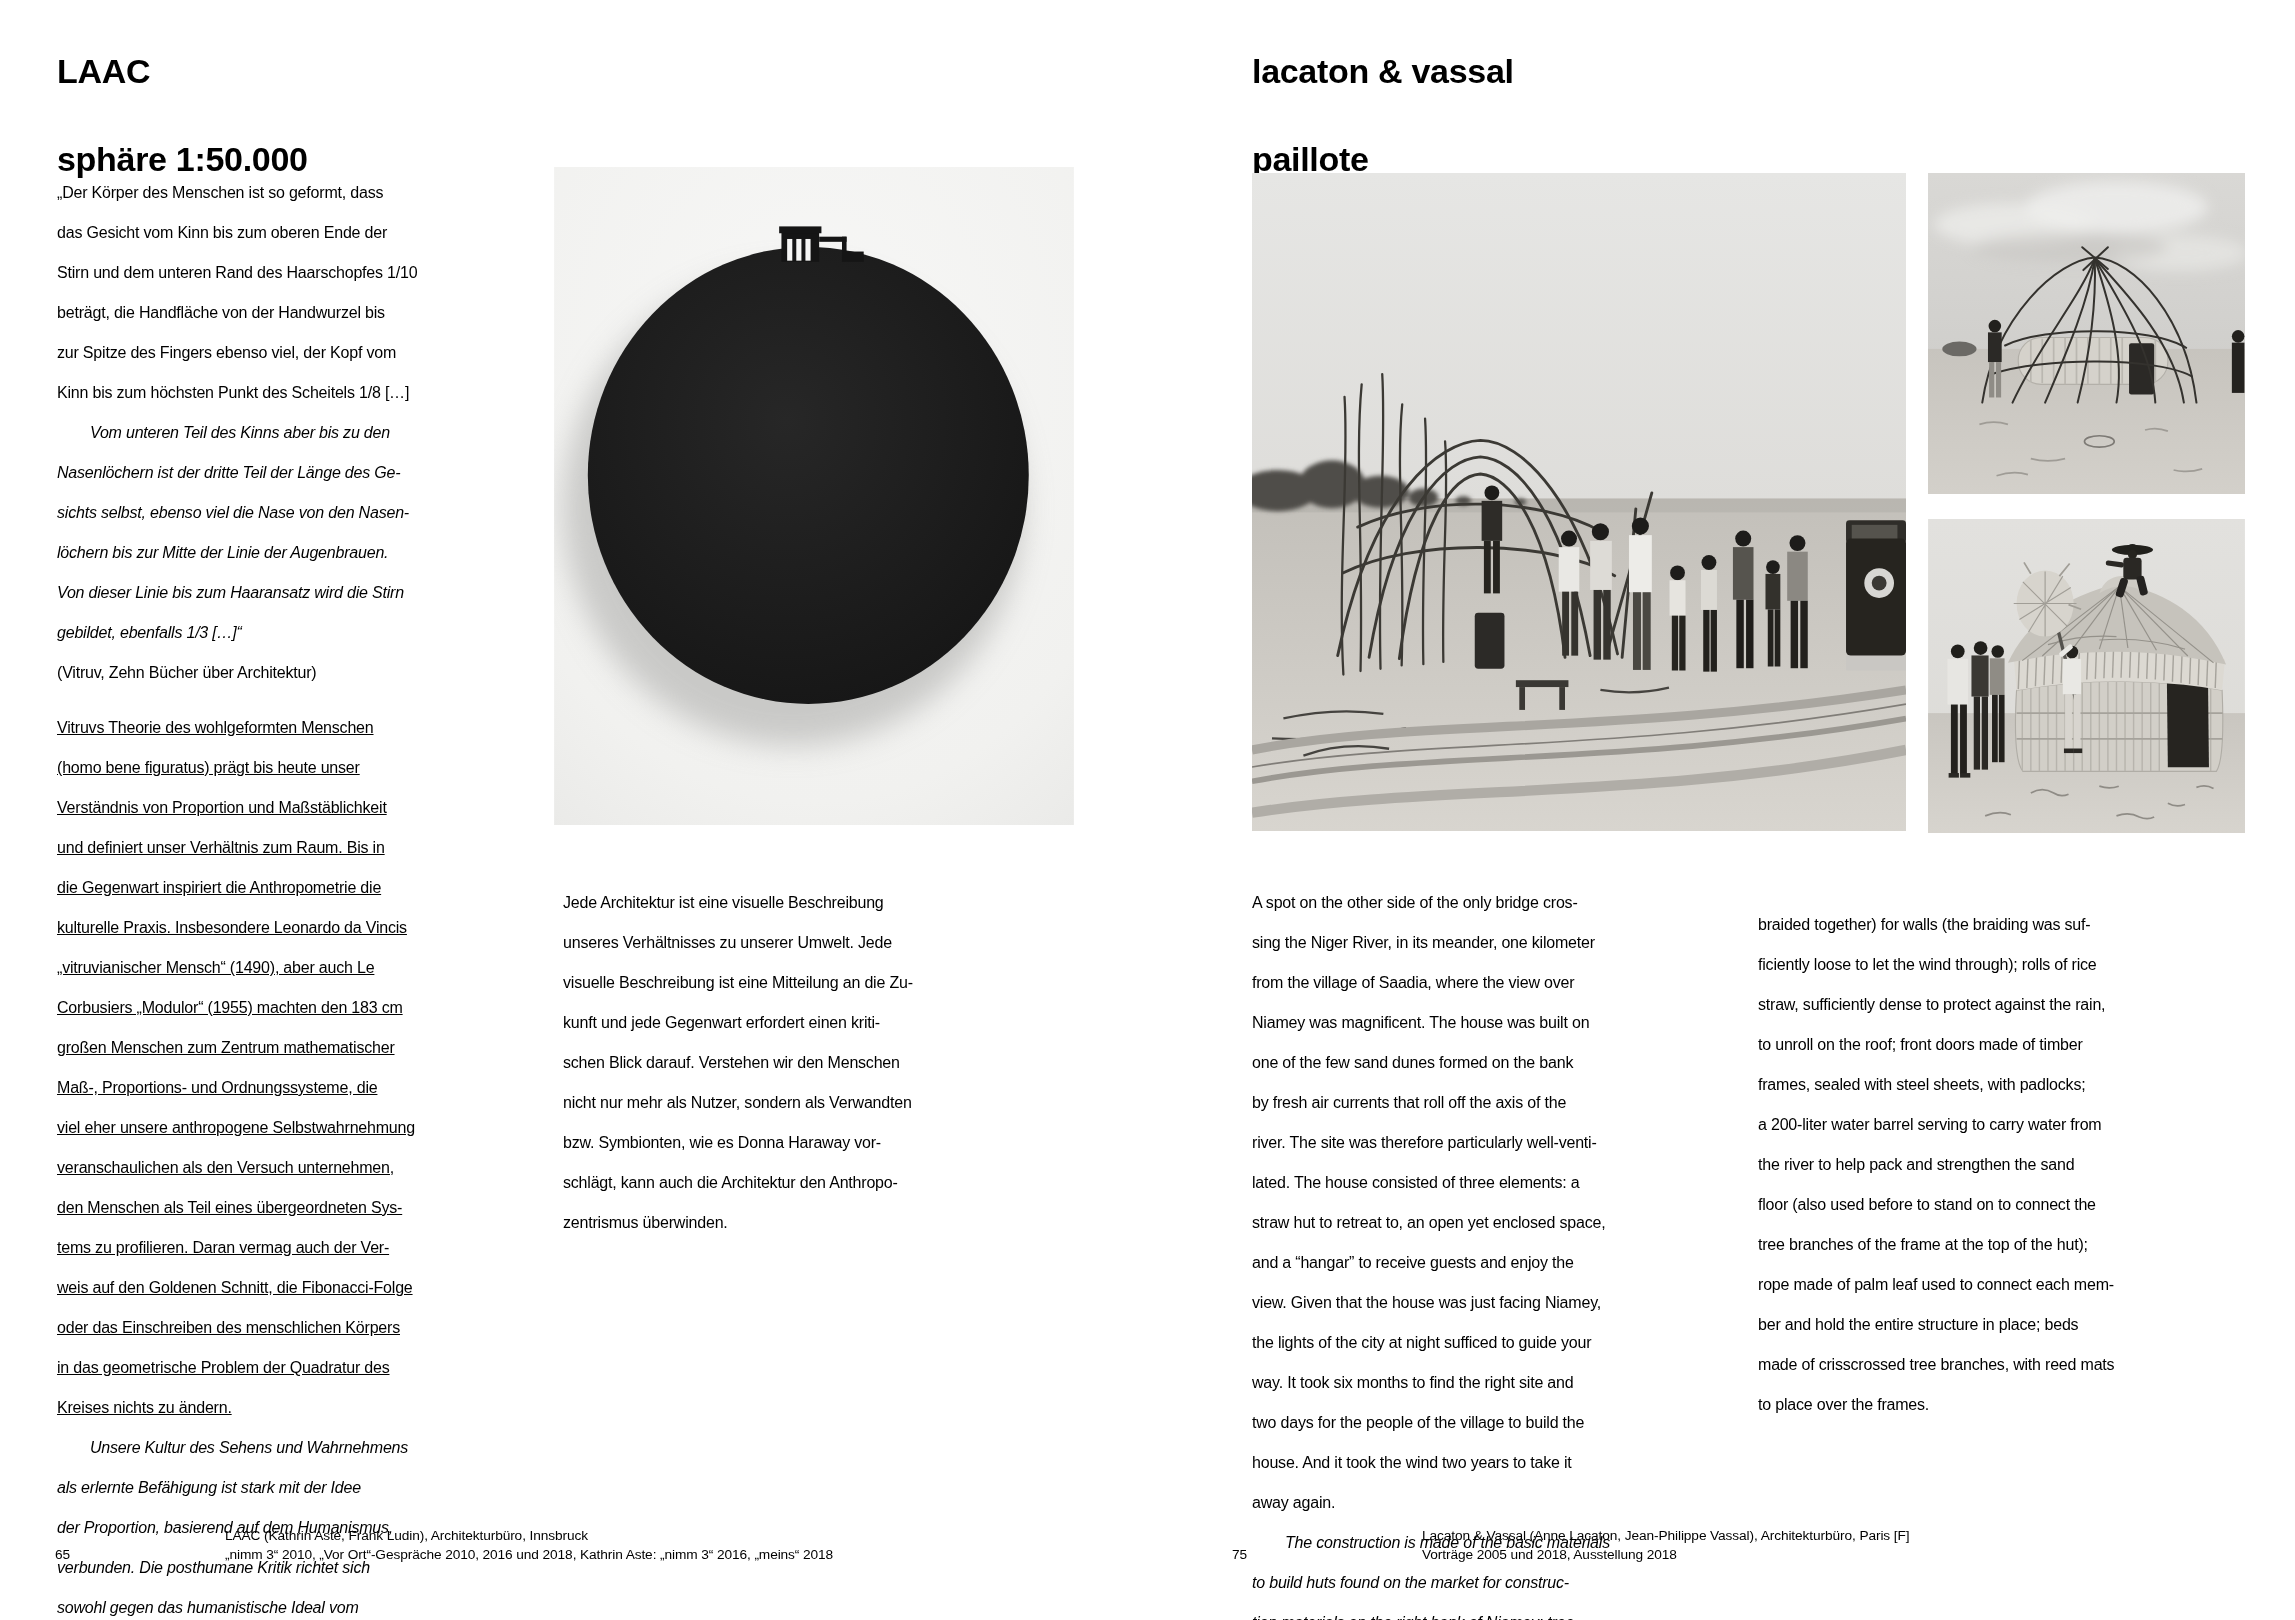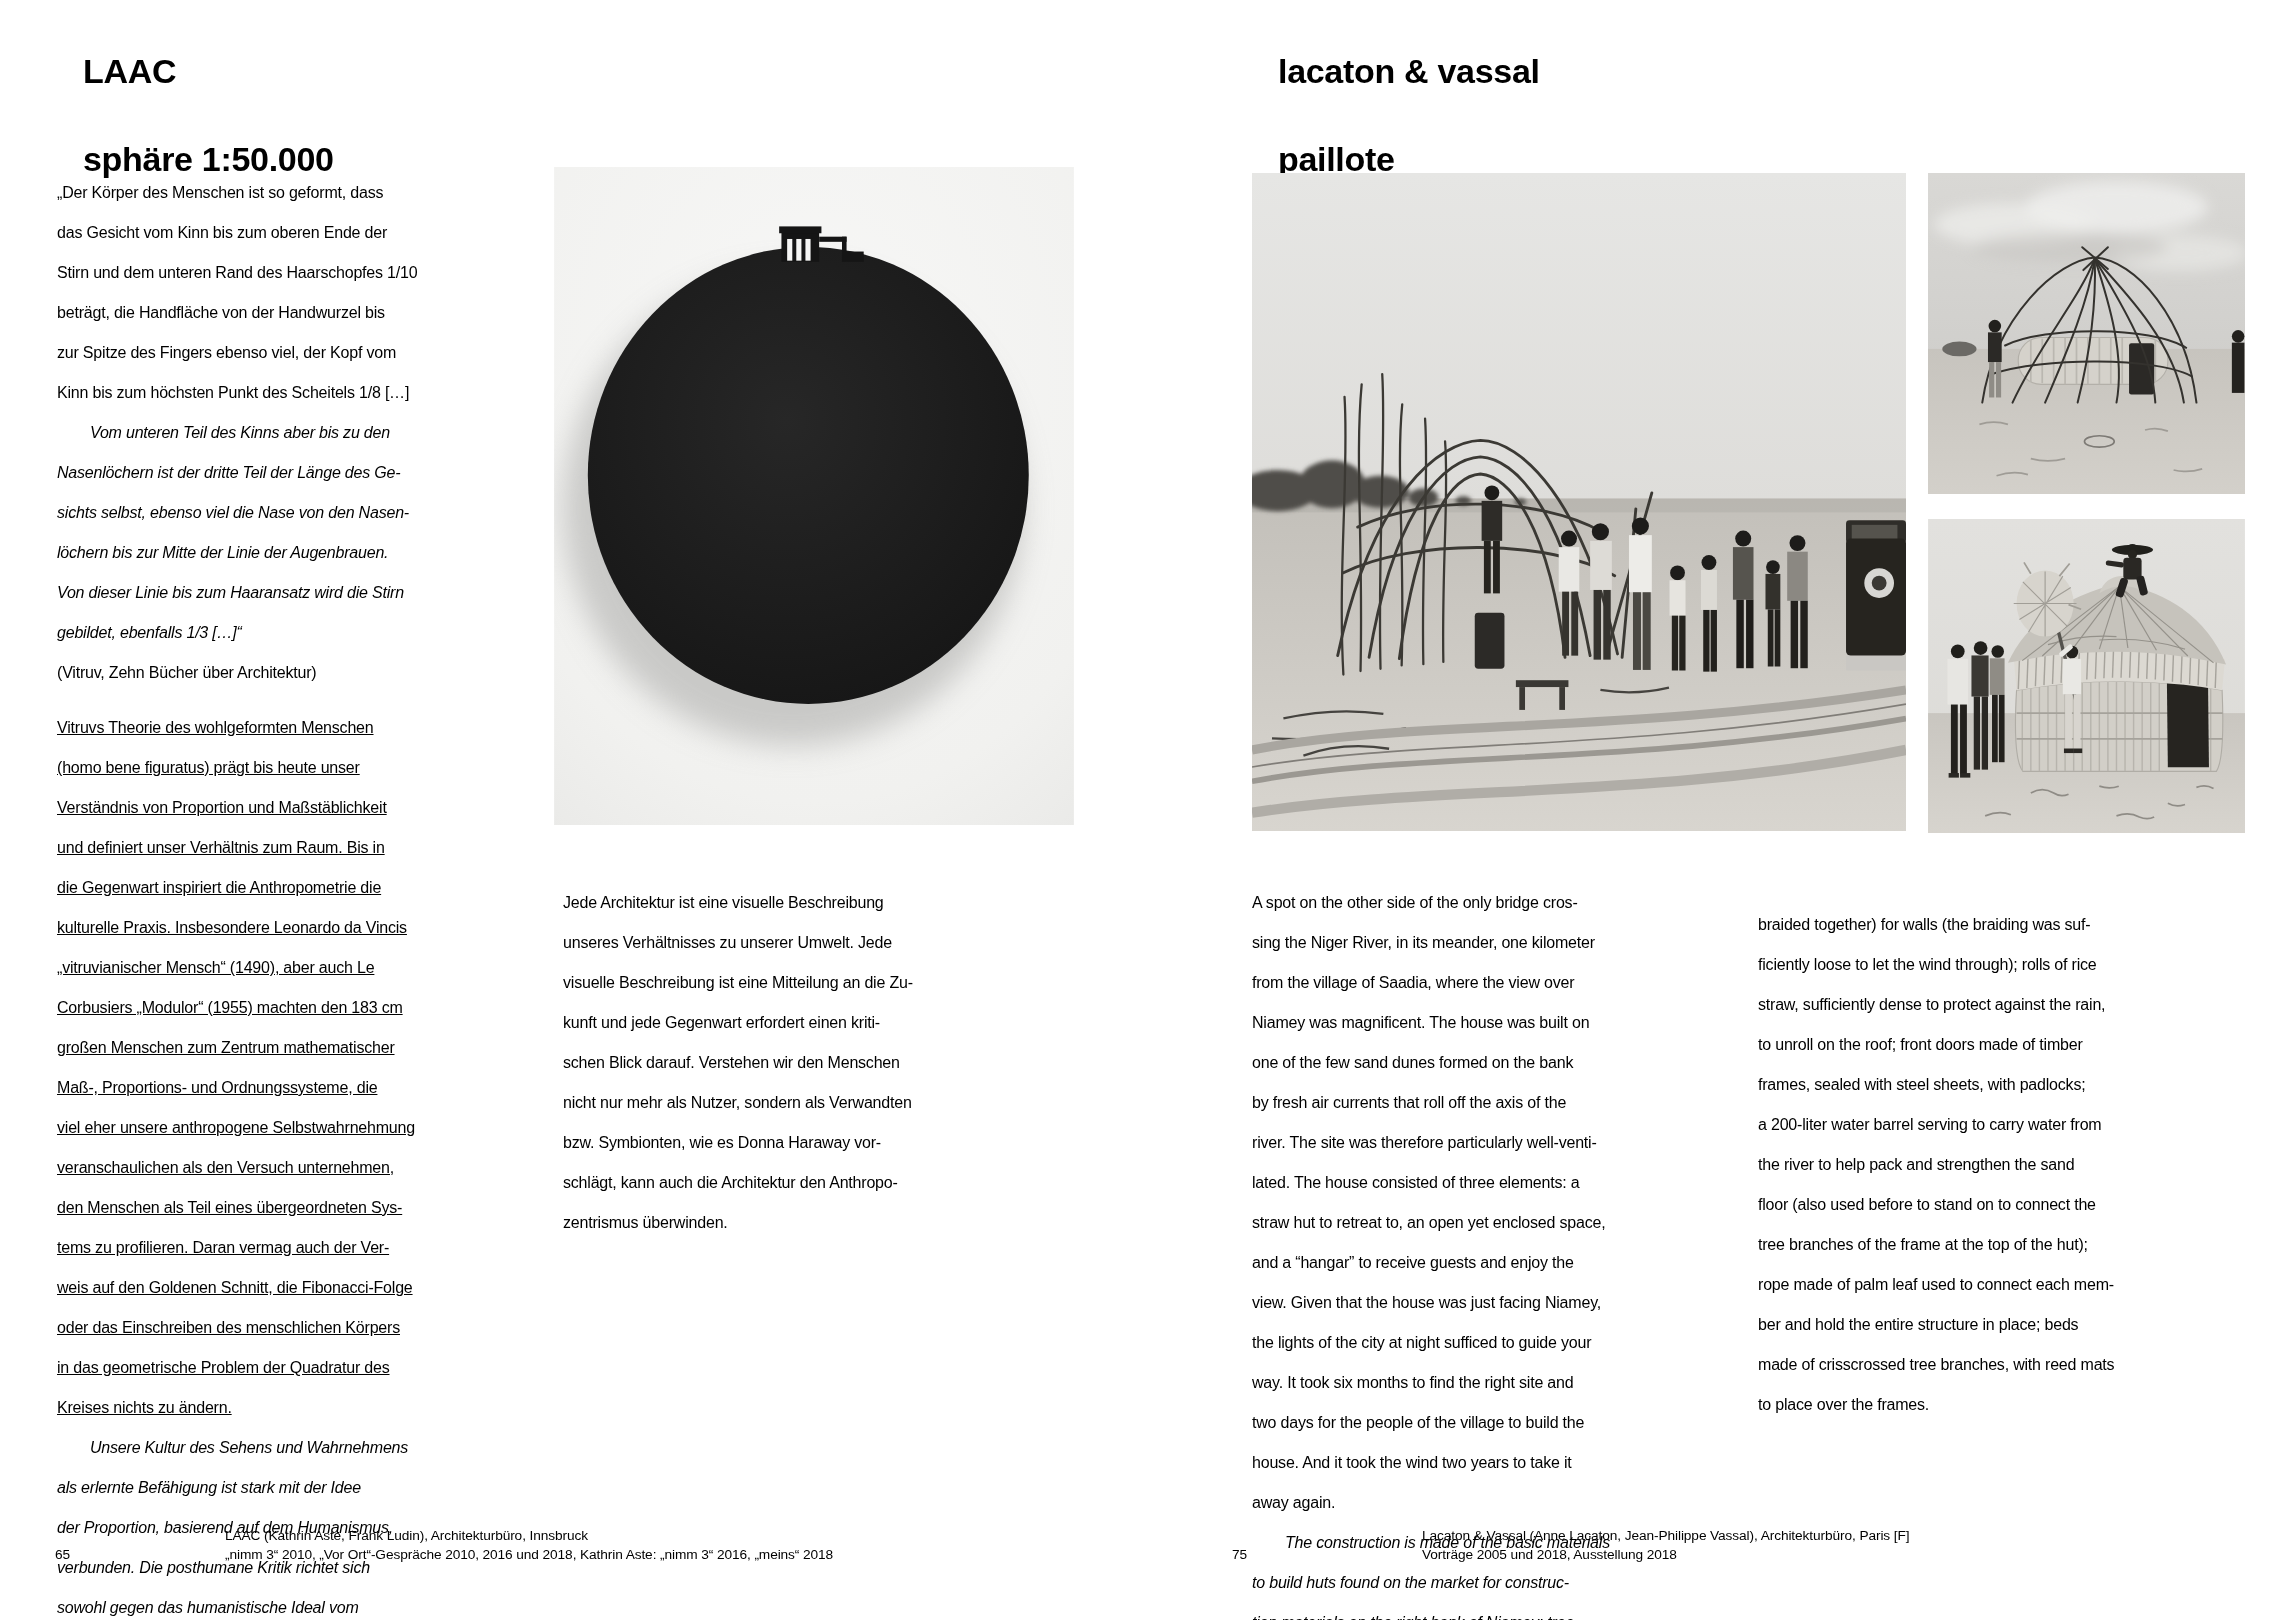--- a/index.html
+++ b/index.html
@@ -1,18 +1,18 @@
 <!DOCTYPE html>
 <html style="font-size:9.1px"><head>
 <meta charset="utf-8">
 <style>
   html,body{margin:0;padding:0;background:#ffffff;}
   .spread{position:relative;width:2295px;height:1620px;background:#ffffff;
           font-family:"Liberation Sans", sans-serif;color:#000;overflow:hidden;}
-  .title{position:absolute;font-weight:bold;font-size:34px;line-height:44px;letter-spacing:-0.3px;white-space:pre-line;margin-left:26px;}
+  .title{position:absolute;font-weight:bold;font-size:34px;line-height:44px;letter-spacing:-0.3px;white-space:pre-line;}
   .body-col{position:absolute;font-size:16px;line-height:40px;letter-spacing:-0.2px;}
   .body-col p{margin:0;white-space:pre-line;}
   .body-col p.indent{text-indent:33px;font-style:italic;}
   .body-col p.pgap{margin-top:15px;text-decoration:underline;}
   .body-col p.pgap-lg{margin-top:29px;}
   .footer-credit{position:absolute;font-size:13.7px;line-height:19px;letter-spacing:-0.1px;}
   .footer-credit div{white-space:pre-line;}
   .pagenum{position:absolute;font-size:13.7px;line-height:19px;}
   .photo{position:absolute;overflow:hidden;}
   .photo svg{display:block;}

